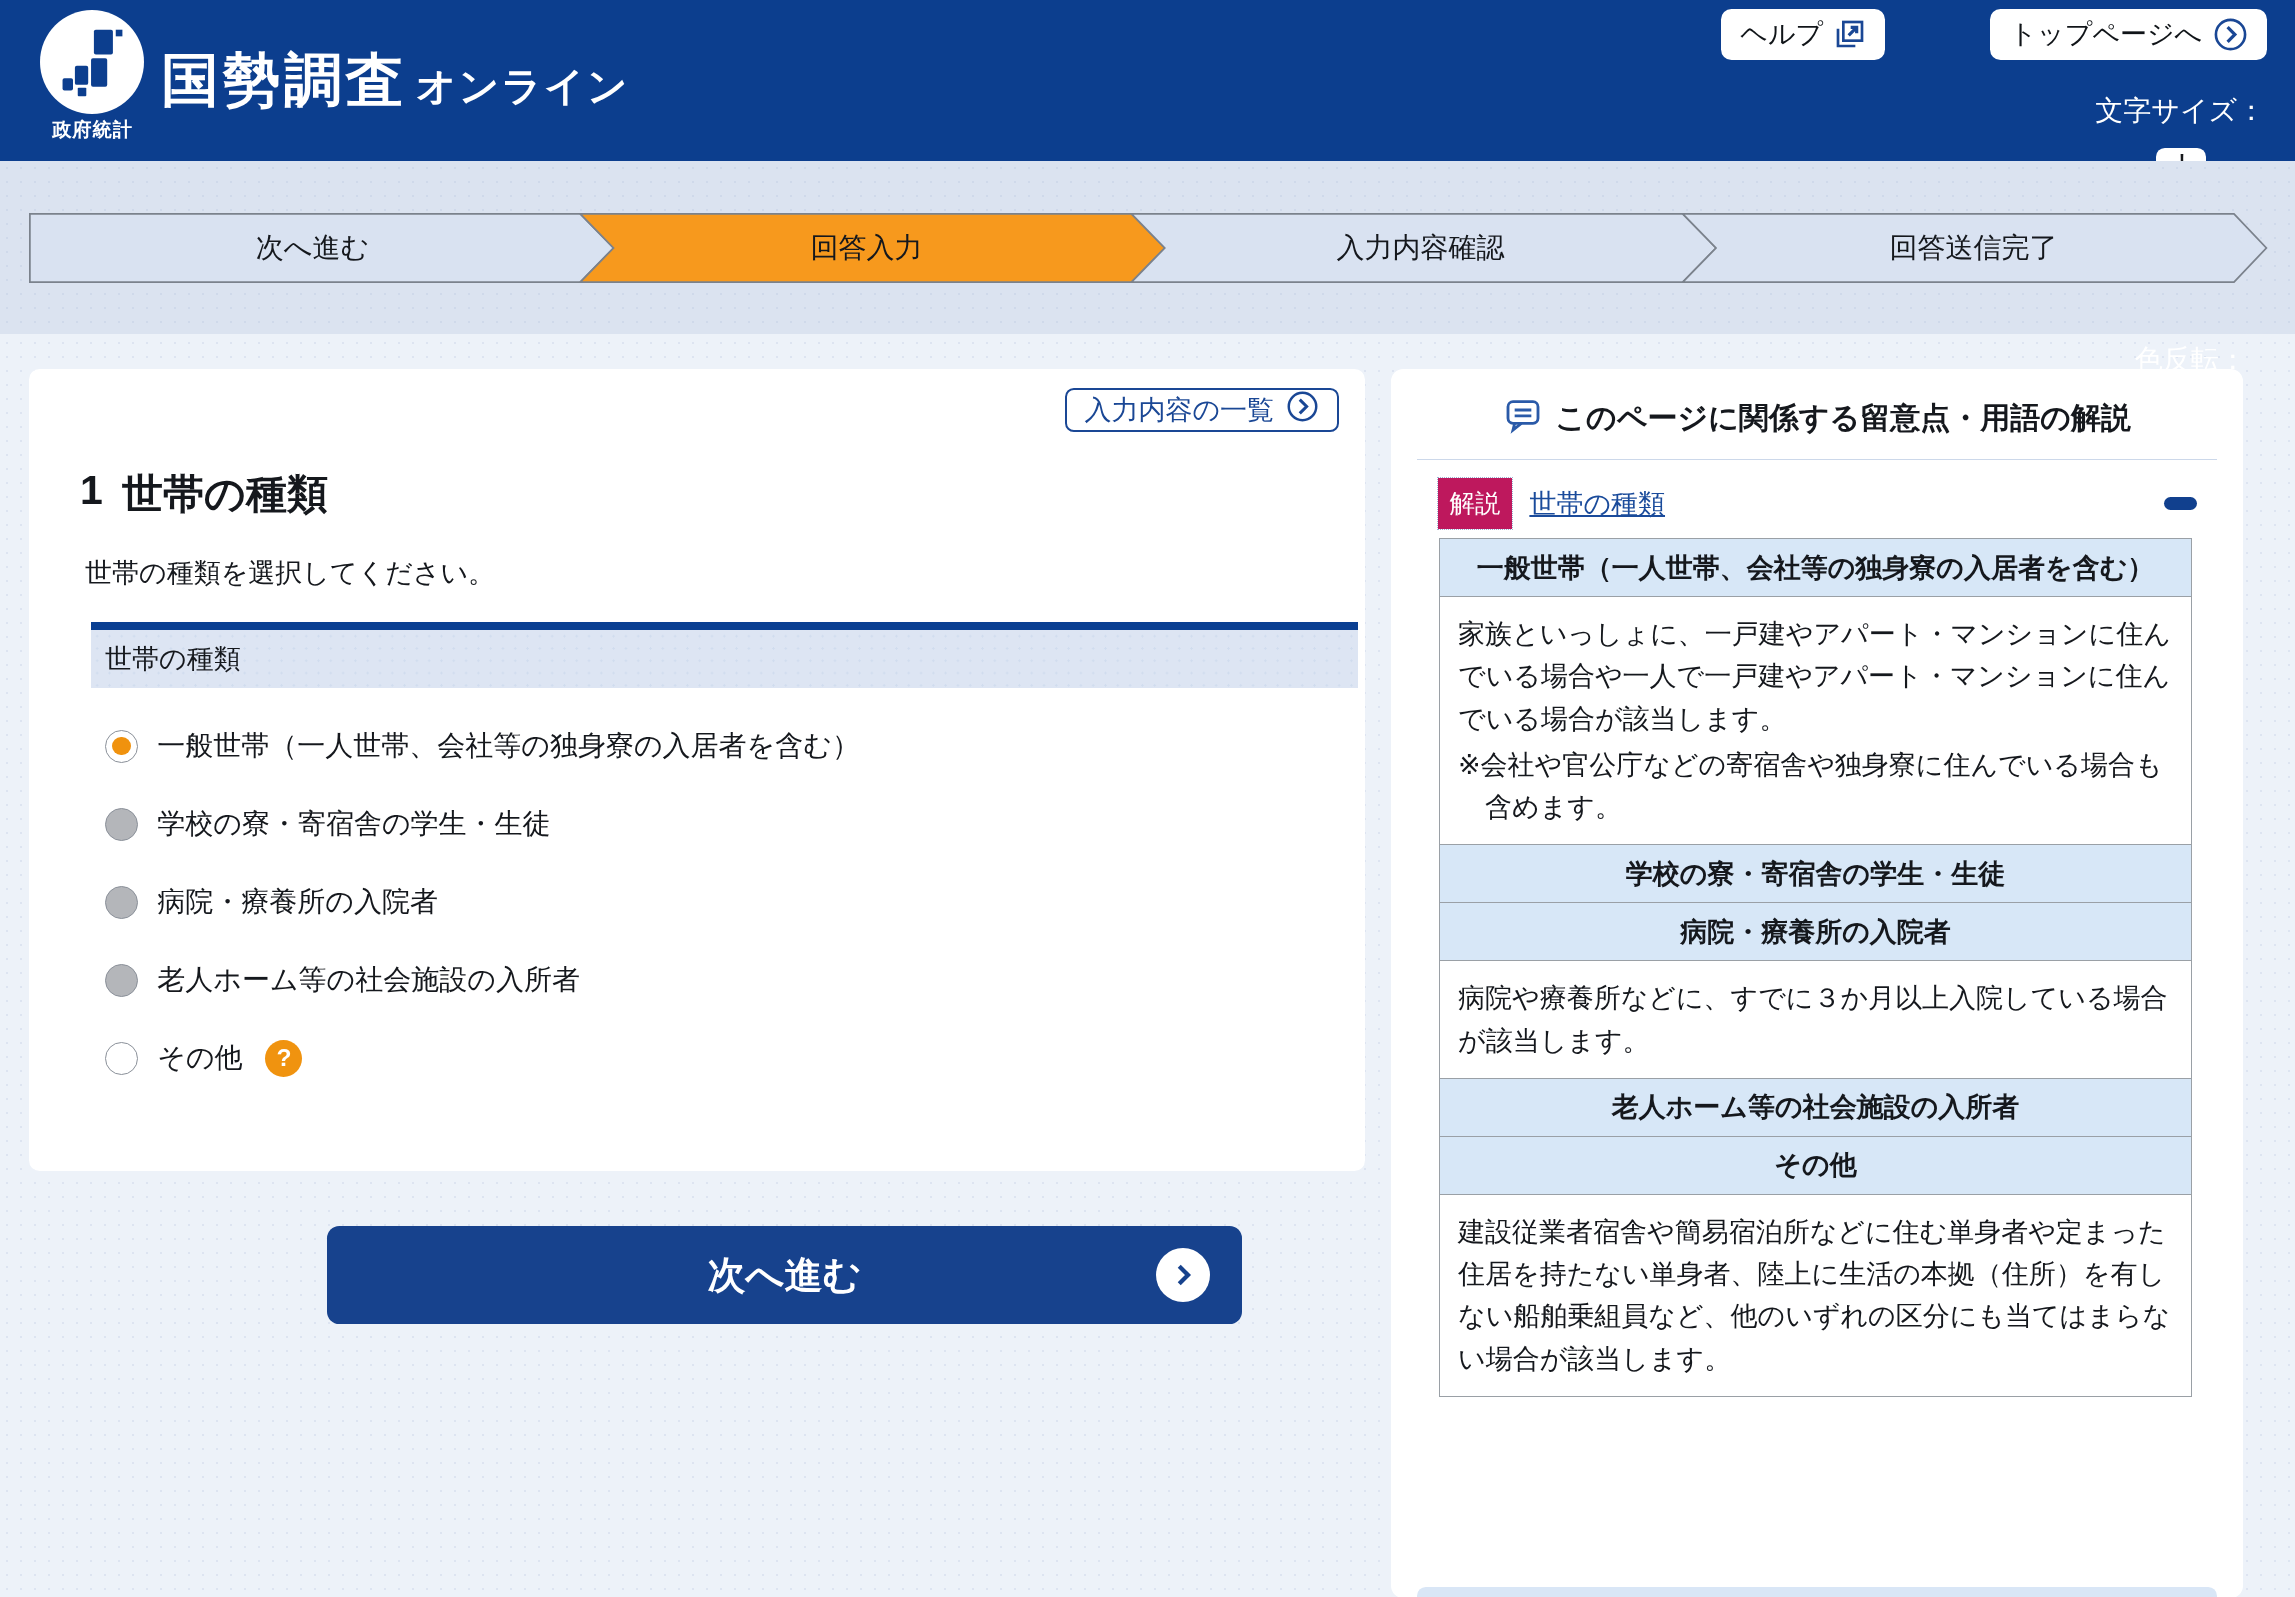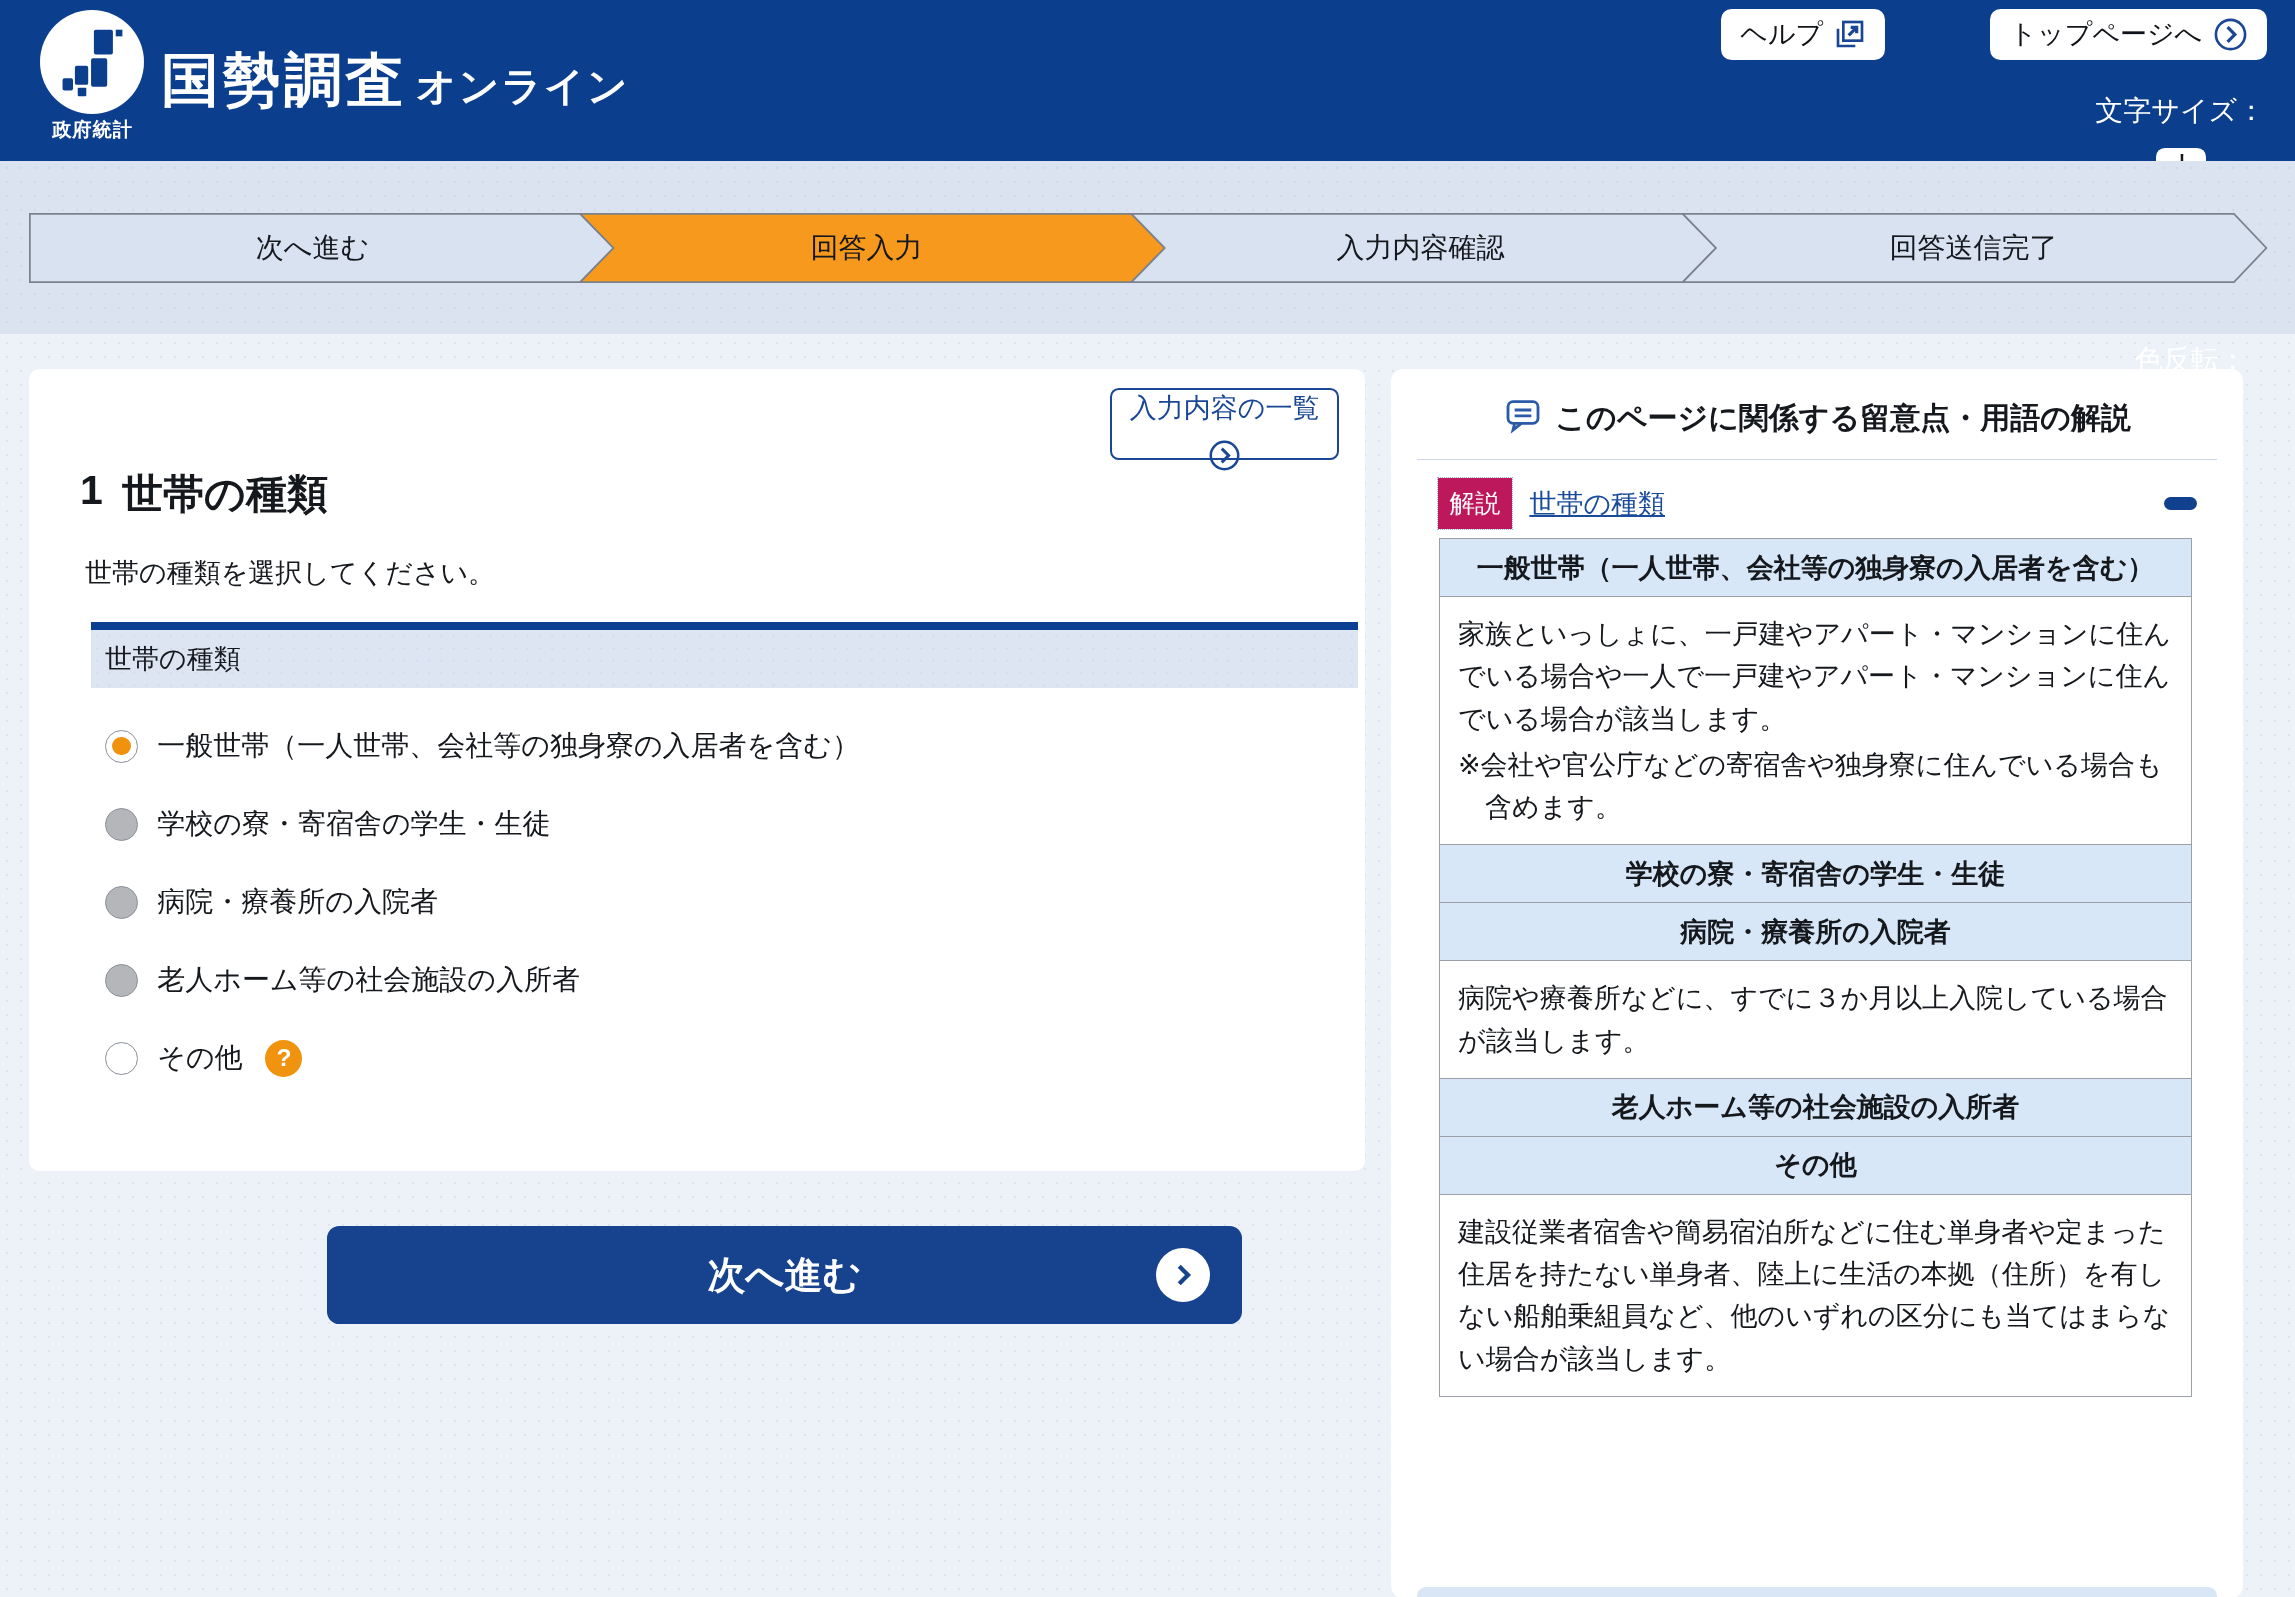--- a/index.html
+++ b/index.html
@@ -31,23 +31,23 @@
     font-size:33px;color:#16181c;font-family:inherit;display:flex;align-items:center;justify-content:center;cursor:pointer;box-sizing:border-box;}
   .sq-btn.sel{background:#f6991d;border:3.5px solid #16181c;}
   
   .steps{position:absolute;left:0;top:161px;width:2295px;height:173px;
     background-color:#dbe3f0;background-image:radial-gradient(#cfd9ea 1.3px, transparent 1.3px);background-size:14px 14px;}
   .steps svg{position:absolute;left:24px;top:52px;}
   .step-label{position:absolute;top:52px;height:69px;width:545px;display:flex;align-items:center;justify-content:center;
     font-size:28px;color:#15181d;}
   
   .card{position:absolute;left:29px;top:369px;width:1336px;height:802px;background:#fff;border-radius:10.5px;}
-  .summary-btn{position:absolute;right:26px;top:19.3px;height:72px;padding:0 17.6px;background:#fff;
+  .summary-btn{position:absolute;right:26px;top:19.3px;height:44px;padding:0 17.6px;background:#fff;
     border:2.6px solid #1a4795;border-radius:8.8px;display:flex;align-items:center;gap:12.3px;
-    font-size:27px;color:#1a4795;font-family:inherit;cursor:pointer;flex-direction:column;}
+    font-size:27px;color:#1a4795;font-family:inherit;cursor:pointer;}
   .q-head{position:absolute;left:51px;top:98px;font-size:41px;font-weight:bold;display:flex;gap:19.3px;}
   .q-instr{position:absolute;left:56px;top:186px;font-size:27px;}
   .fieldset{position:absolute;left:62px;right:7px;top:253px;}
   .fs-bar{height:8px;background:#0a3f92;}
   .fs-band{height:58px;background:#dde5f3;display:flex;align-items:center;
     background-image:radial-gradient(#d0dcee 1.3px, transparent 1.3px);background-size:12.3px 12.3px;}
   .fs-band span{font-size:27px;margin-left:14px;}
   .opts{padding:39px 0 0 14px;}
   .opt-row{display:flex;align-items:center;gap:19.3px;margin-bottom:40px;cursor:pointer;}
   .radio{width:33px;height:33px;border-radius:50%;box-sizing:border-box;flex:0 0 auto;position:relative;}

